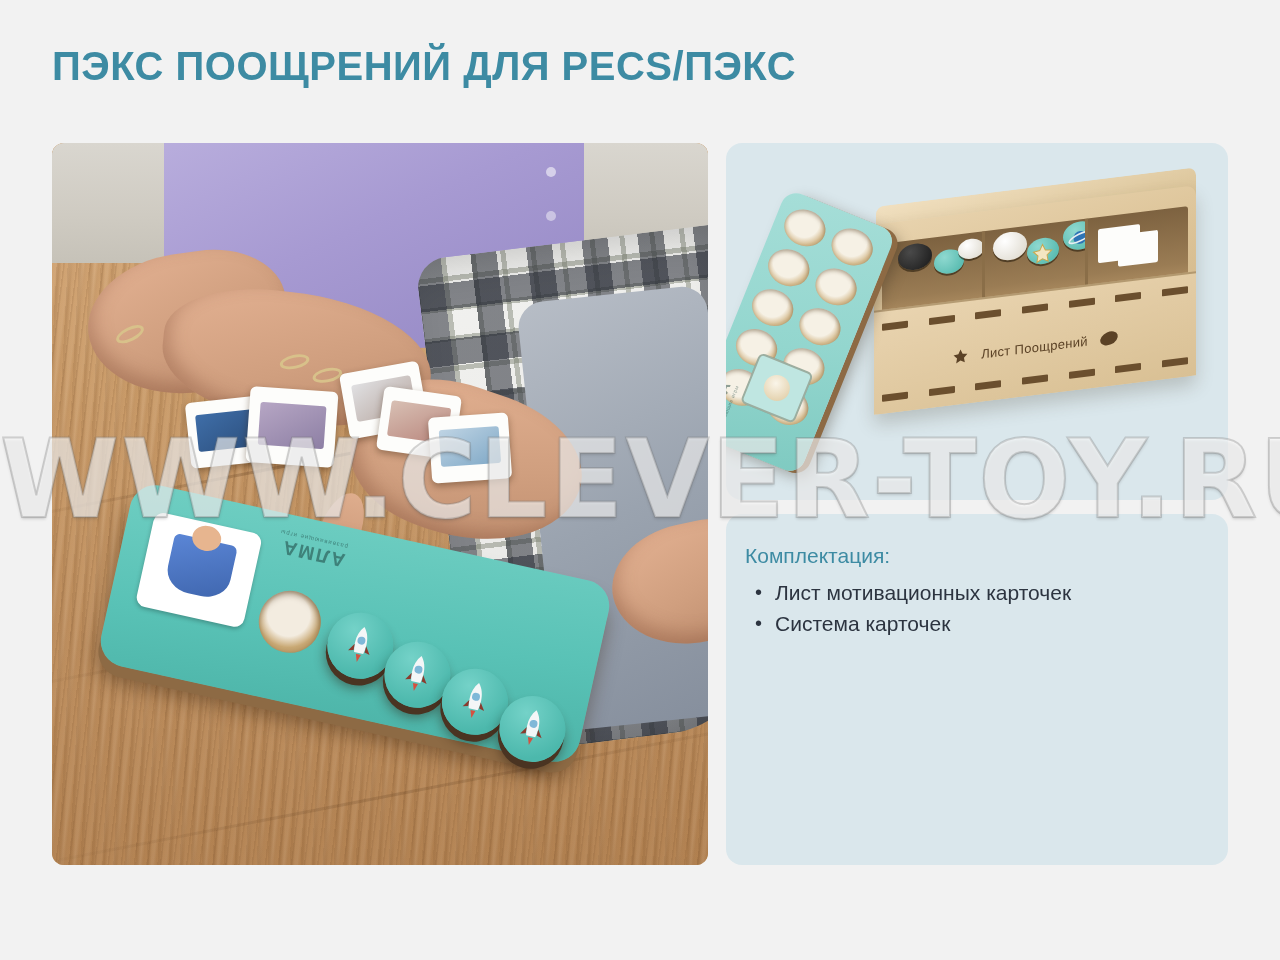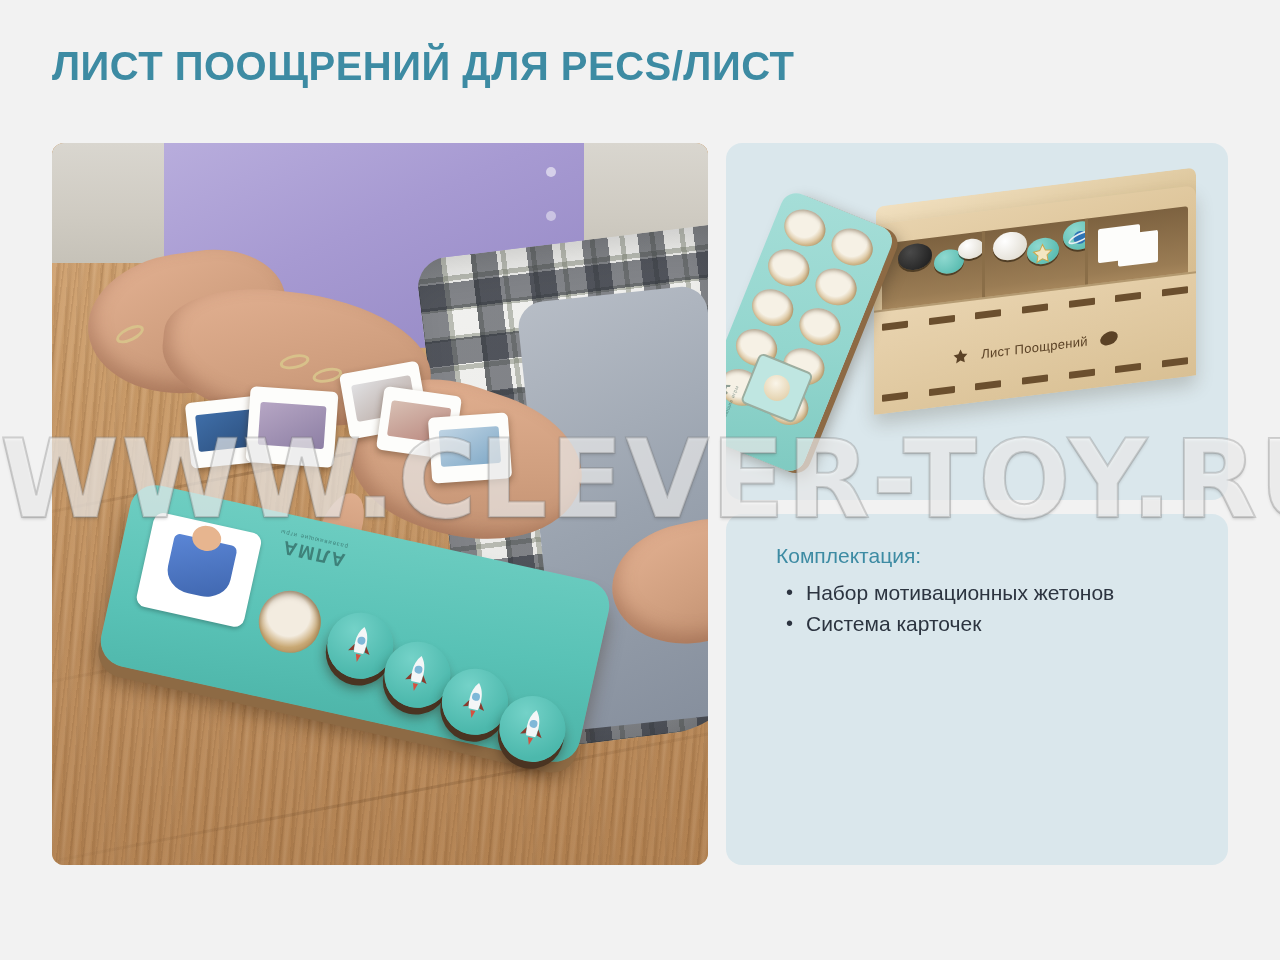--- a/index.html
+++ b/index.html
@@ -271,21 +271,21 @@
     border-radius: 16px;
     overflow: hidden;
   }
 
   .spec-panel {
     position: absolute;
     left: 726px; top: 514px;
     width: 502px; height: 351px;
     background: #dae7ec;
     border-radius: 16px;
-    padding: 30px 50px;
+    padding: 30px 19px;
   }
   .spec-title {
     color: #3d8ba3;
     font-size: 21px;
     font-weight: 400;
     margin-bottom: 12px;
   }
   .spec-list { list-style: none; }
   .spec-list li {
     position: relative;
@@ -450,21 +450,21 @@
     -webkit-text-stroke: 2px rgba(120,120,120,0.30);
     text-shadow: 0 2px 3px rgba(60,60,60,0.22);
     pointer-events: none;
     white-space: nowrap;
     font-family: "DejaVu Sans", sans-serif;
   }
 </style>
 </head>
 <body>
 
-<h1 class="page-title">ЛИСТ ПООЩРЕНИЙ ДЛЯ PECS/ЛИСТ</h1>
+<h1 class="page-title">ПЭКС ПООЩРЕНИЙ ДЛЯ PECS/ПЭКС</h1>
 
 <figure class="photo-card">
   <div class="table-wood"></div>
   <div class="plank-seam s1"></div>
   <div class="plank-seam s2"></div>
   <div class="plank-seam s3"></div>
 
   <div class="people">
     <div class="wall-bg"></div>
     <div class="adult-shirt"></div>
@@ -637,18 +637,18 @@
         <span>АЛМА</span>
         <small>развивающие игры</small>
       </div>
     </div>
   </div>
 </figure>
 
 <section class="spec-panel">
   <h2 class="spec-title">Комплектация:</h2>
   <ul class="spec-list">
-    <li>Набор мотивационных жетонов</li>
+    <li>Лист мотивационных карточек</li>
     <li>Система карточек</li>
   </ul>
 </section>
 
 <div class="watermark">WWW.CLEVER-TOY.RU</div>
 
 </body></html>

